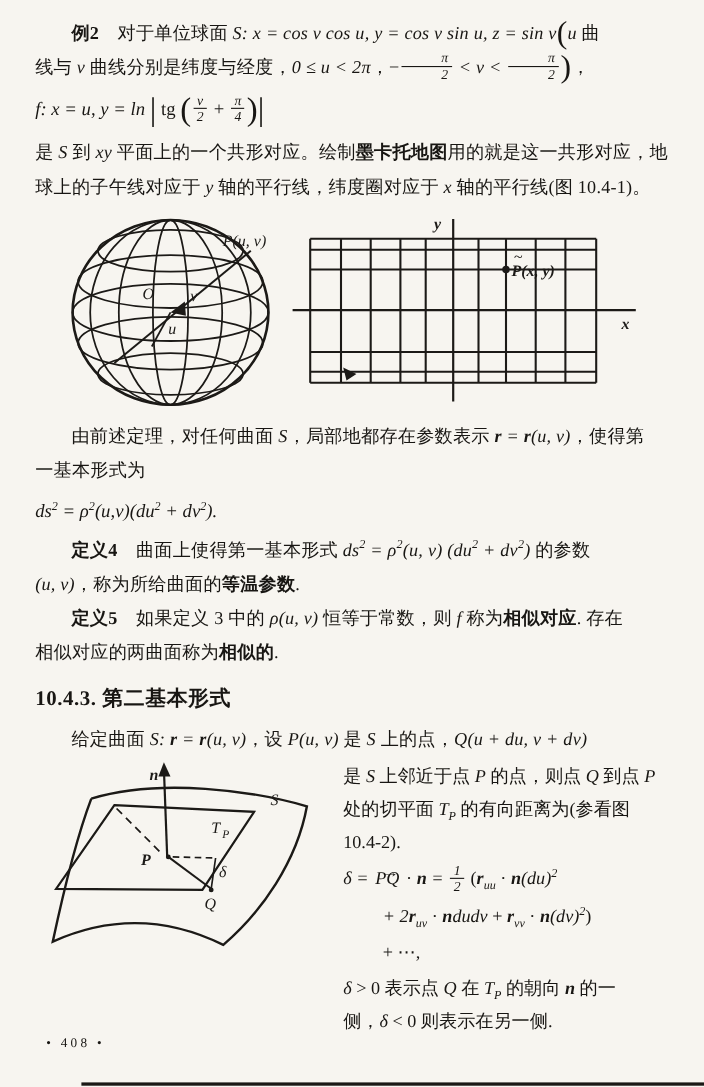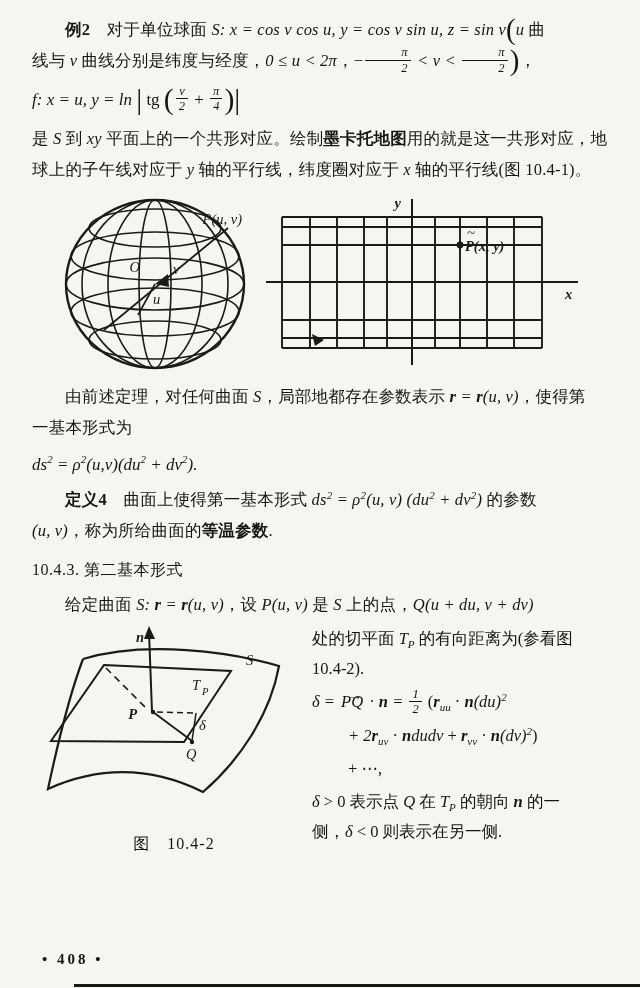--- a/index.html
+++ b/index.html
@@ -22,22 +22,22 @@
     text-align:left;
   }
   .para.indent{text-indent:33px;}
   .formula{
     text-align:left;
     font-size:17px;
     line-height:1.5;
     margin:9px 0 7px;
   }
   h2.section{
-    font-size:16px;
-    font-weight:normal;
+    font-size:19px;
+    font-weight:bold;
     margin:14px 0 8px;
     letter-spacing:0.5px;
   }
   .caption{
     text-align:center;
     font-size:16px;
     margin:4px 0 10px;
     letter-spacing:1px;
   }
 
@@ -65,22 +65,22 @@
   .fig1-row{display:flex;align-items:flex-start;margin:8px 0 0 22px;}
   .fig1-row svg{display:block;}
   .two-col{display:flex;margin-top:4px;}
   .col-left{width:276px;flex:none;padding-left:4px;}
   .col-right{flex:1;}
   .rc{font-size:16.5px;line-height:30px;margin:0;}
   .fline{font-size:16.5px;line-height:30px;margin:3px 0;}
   .fline.ind{padding-left:36px;}
 
   .pageno{
-    position:absolute;left:42px;bottom:20px;
-    font-size:15px;font-weight:bold;letter-spacing:3px;
+    position:absolute;left:42px;bottom:32px;
+    font-size:12px;font-weight:normal;letter-spacing:3px;
   }
   .scan-edge{
     position:absolute;left:74px;right:0;bottom:1px;height:3px;background:#1a1815;
   }
 
   svg .ink{stroke:#1c1a17;fill:none;}
   svg text{fill:#1c1a17;}
   svg .lbl{font-family:"Liberation Serif","DejaVu Serif",serif;font-style:italic;font-size:14.5px;}
   svg .lbl-b{font-weight:bold;}
   svg .lbl-s{font-size:10.5px;}
@@ -164,20 +164,21 @@
     </svg>
   </div>
 
 
   <p class="para indent"><span class="sg-r">由前述定理，对任何曲面 </span><span class="sg-m">S</span><span class="sg-r">，局部地都存在参数表示 </span><span class="sg-bm">r</span><span class="sg-m"> = </span><span class="sg-bm">r</span><span class="sg-m">(u, v)</span><span class="sg-r">，使得第</span><br><span class="sg-r">一基本形式为</span></p>
 
   <div class="formula"><span class="sg-m">ds</span><span class="sg-sup">2</span><span class="sg-m"> = ρ</span><span class="sg-sup">2</span><span class="sg-m">(u,v)(du</span><span class="sg-sup">2</span><span class="sg-m"> + dv</span><span class="sg-sup">2</span><span class="sg-m">).</span></div>
 
   <p class="para indent"><span class="sg-b">定义4</span><span class="sg-r">　曲面上使得第一基本形式 </span><span class="sg-m">ds</span><span class="sg-sup">2</span><span class="sg-m"> = ρ</span><span class="sg-sup">2</span><span class="sg-m">(u, v) (du</span><span class="sg-sup">2</span><span class="sg-m"> + dv</span><span class="sg-sup">2</span><span class="sg-m">)</span><span class="sg-r"> 的参数</span><br><span class="sg-m">(u, v)</span><span class="sg-r">，称为所给曲面的</span><span class="sg-b">等温参数</span><span class="sg-r">.</span></p>
 
+  <p class="para indent"><span class="sg-b">定义5</span><span class="sg-r">　如果定义 3 中的 </span><span class="sg-m">ρ(u, v)</span><span class="sg-r"> 恒等于常数，则 </span><span class="sg-m">f</span><span class="sg-r"> 称为</span><span class="sg-b">相似对应</span><span class="sg-r">. 存在</span><br><span class="sg-r">相似对应的两曲面称为</span><span class="sg-b">相似的</span><span class="sg-r">.</span></p>
 
   <h2 class="section">10.4.3. 第二基本形式</h2>
 
   <p class="para indent"><span class="sg-r">给定曲面 </span><span class="sg-m">S: </span><span class="sg-bm">r</span><span class="sg-m"> = </span><span class="sg-bm">r</span><span class="sg-m">(u, v)</span><span class="sg-r">，设 </span><span class="sg-m">P(u, v)</span><span class="sg-r"> 是 </span><span class="sg-m">S</span><span class="sg-r"> 上的点，</span><span class="sg-m">Q(u + du, v + dv)</span></p>
 
   <div class="two-col">
 
     <div class="col-left">
       <svg width="264" height="202" viewBox="0 0 264 202">
 
@@ -197,24 +198,24 @@
         <circle cx="156" cy="118" r="2.2" fill="#1c1a17"></circle>
 
         <text class="lbl lbl-b" x="100" y="18" font-size="15">n</text>
         <text class="lbl" x="156" y="66" font-size="15">T</text>
         <text class="lbl lbl-s" x="166" y="71">P</text>
         <text class="lbl" x="210" y="41" font-size="16">S</text>
         <text class="lbl lbl-b" x="101" y="95" text-anchor="end" font-size="15">P</text>
         <text class="lbl" x="150" y="135" font-size="15">Q</text>
         <text class="lbl" x="163" y="106" font-size="13.5">δ</text>
       </svg>
-      <div class="caption">图　10.4-2</div>
     </div>
 
     <div class="col-right">
+      <p class="rc"><span class="sg-r">是 </span><span class="sg-m">S</span><span class="sg-r"> 上邻近于点 </span><span class="sg-m">P</span><span class="sg-r"> 的点，则点 </span><span class="sg-m">Q</span><span class="sg-r"> 到点 </span><span class="sg-m">P</span></p>
       <p class="rc"><span class="sg-r">处的切平面 </span><span class="sg-m">T</span><span class="sg-sub">P</span><span class="sg-r"> 的有向距离为(参看图</span></p>
       <p class="rc"><span class="sg-r">10.4-2).</span></p>
       <p class="fline"><span class="sg-m">δ = </span><span class="sg-vec">PQ<span class="arr">→</span></span><span class="sg-r"> · </span><span class="sg-bm">n</span><span class="sg-m"> = </span><span class="sg-frac">
             <span class="fn">1</span>
             <span class="fd">2</span>
           </span><span class="sg-r"> (</span><span class="sg-bm">r</span><span class="sg-sub">uu</span><span class="sg-r"> · </span><span class="sg-bm">n</span><span class="sg-m">(du)</span><span class="sg-sup">2</span></p>
       <p class="fline ind"><span class="sg-m">+ 2</span><span class="sg-bm">r</span><span class="sg-sub">uv</span><span class="sg-r"> · </span><span class="sg-bm">n</span><span class="sg-m">dudv</span><span class="sg-r"> + </span><span class="sg-bm">r</span><span class="sg-sub">vv</span><span class="sg-r"> · </span><span class="sg-bm">n</span><span class="sg-m">(dv)</span><span class="sg-sup">2</span><span class="sg-r">)</span></p>
       <p class="fline ind"><span class="sg-r">+ ⋯,</span></p>
       <p class="rc"><span class="sg-m">δ</span><span class="sg-r"> &gt; 0 表示点 </span><span class="sg-m">Q</span><span class="sg-r"> 在 </span><span class="sg-m">T</span><span class="sg-sub">P</span><span class="sg-r"> 的朝向 </span><span class="sg-bm">n</span><span class="sg-r"> 的一</span></p>
       <p class="rc"><span class="sg-r">侧，</span><span class="sg-m">δ</span><span class="sg-r"> &lt; 0 则表示在另一侧.</span></p>

